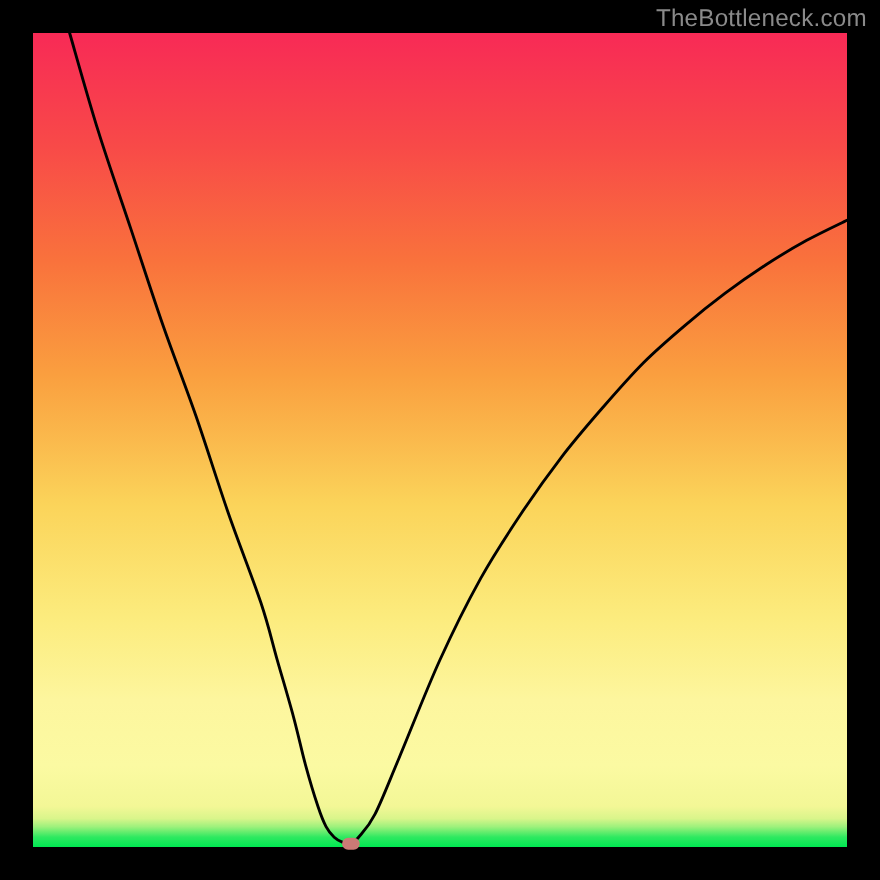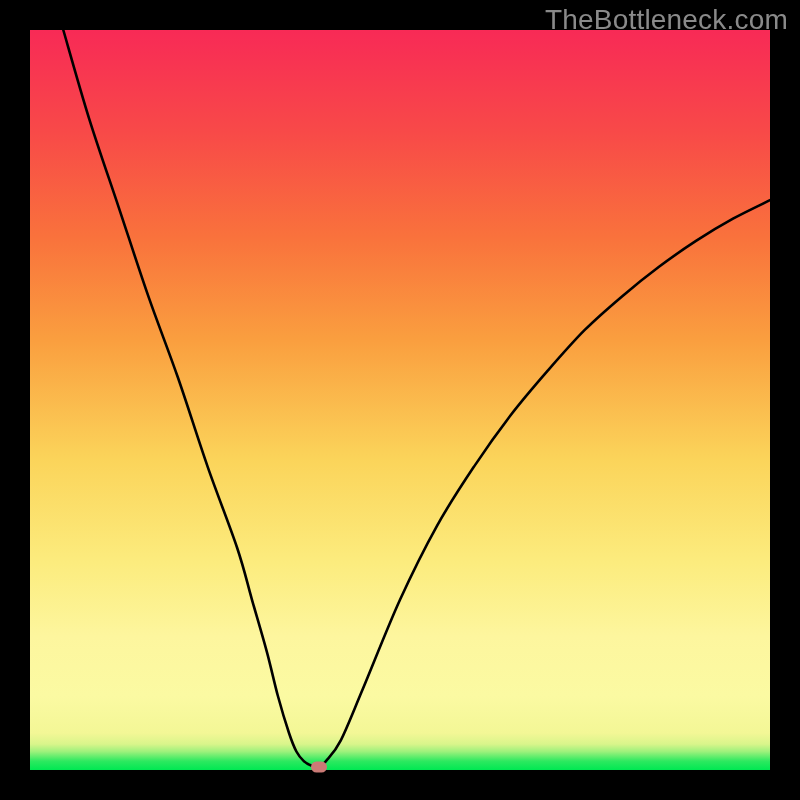--- a/index.html
+++ b/index.html
@@ -41,21 +41,21 @@
       #f9723c 72%,
       #f84a48 86%,
       #f82a56 100%
     );
   }
   .watermark {
     position: absolute;
     top: 4px;
     right: 12px;
     color: #8a8a8a;
-    font-size: 28px;
+    font-size: 22px;
     letter-spacing: 0.2px;
     user-select: none;
   }
   svg.curve {
     position: absolute;
     left: 0;
     top: 0;
     width: 740px;
     height: 740px;
     overflow: visible;

